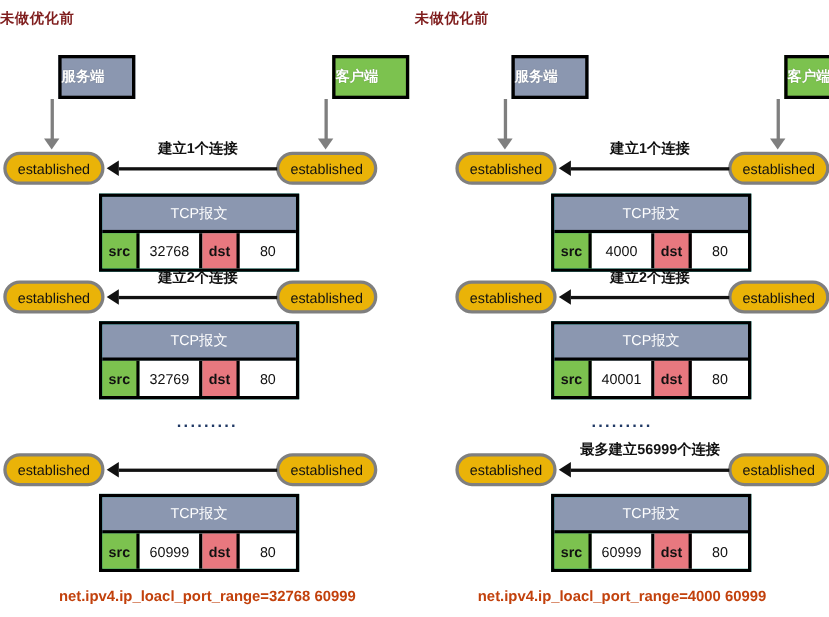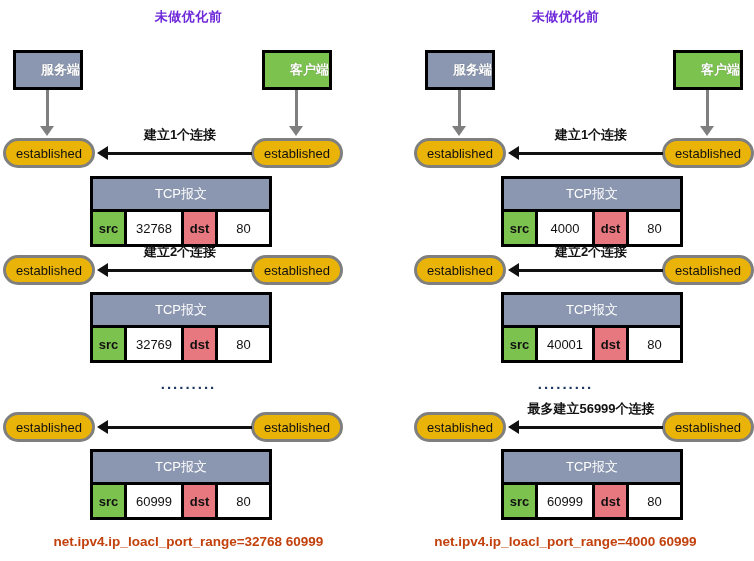--- a/index.html
+++ b/index.html
@@ -6,31 +6,32 @@
   body{
     width:754px;height:561px;position:relative;overflow:hidden;
     font-family:"Liberation Sans","DejaVu Sans",sans-serif;
     color:#1a1a1a;
   }
   .panel{position:absolute;top:0;width:377px;height:561px;}
   .panel-left{left:0;}
   .panel-right{left:377px;}
 
   .panel-title{
-    position:absolute;top:8px;left:0;width:377px;text-align:center;
-    font-size:13px;font-weight:bold;color:#6d28d9;letter-spacing:0.5px;
+    position:absolute;top:8px;left:0;width:377px;text-align:left;
+    font-size:13px;font-weight:bold;color:#7f1d1d;letter-spacing:0.5px;
   }
 
   
   .endbox{
     position:absolute;width:70px;height:40px;
     border:3px solid #000;box-sizing:border-box;
-    display:flex;align-items:center;justify-content:flex-end;
+    display:flex;align-items:center;justify-content:flex-start;
     font-size:13px;font-weight:bold;color:#ffffff;
     text-shadow:0 0 1px rgba(0,0,0,.35);
+    margin-left:40px;
   }
   .endbox.server{background:#8b97b0;}
   .endbox.client{background:#7cc24f;}
 
   
   .vline{position:absolute;width:3px;background:#7f7f7f;}
   .vhead{
     position:absolute;width:0;height:0;
     border-left:7px solid transparent;border-right:7px solid transparent;
     border-top:10px solid #7f7f7f;

